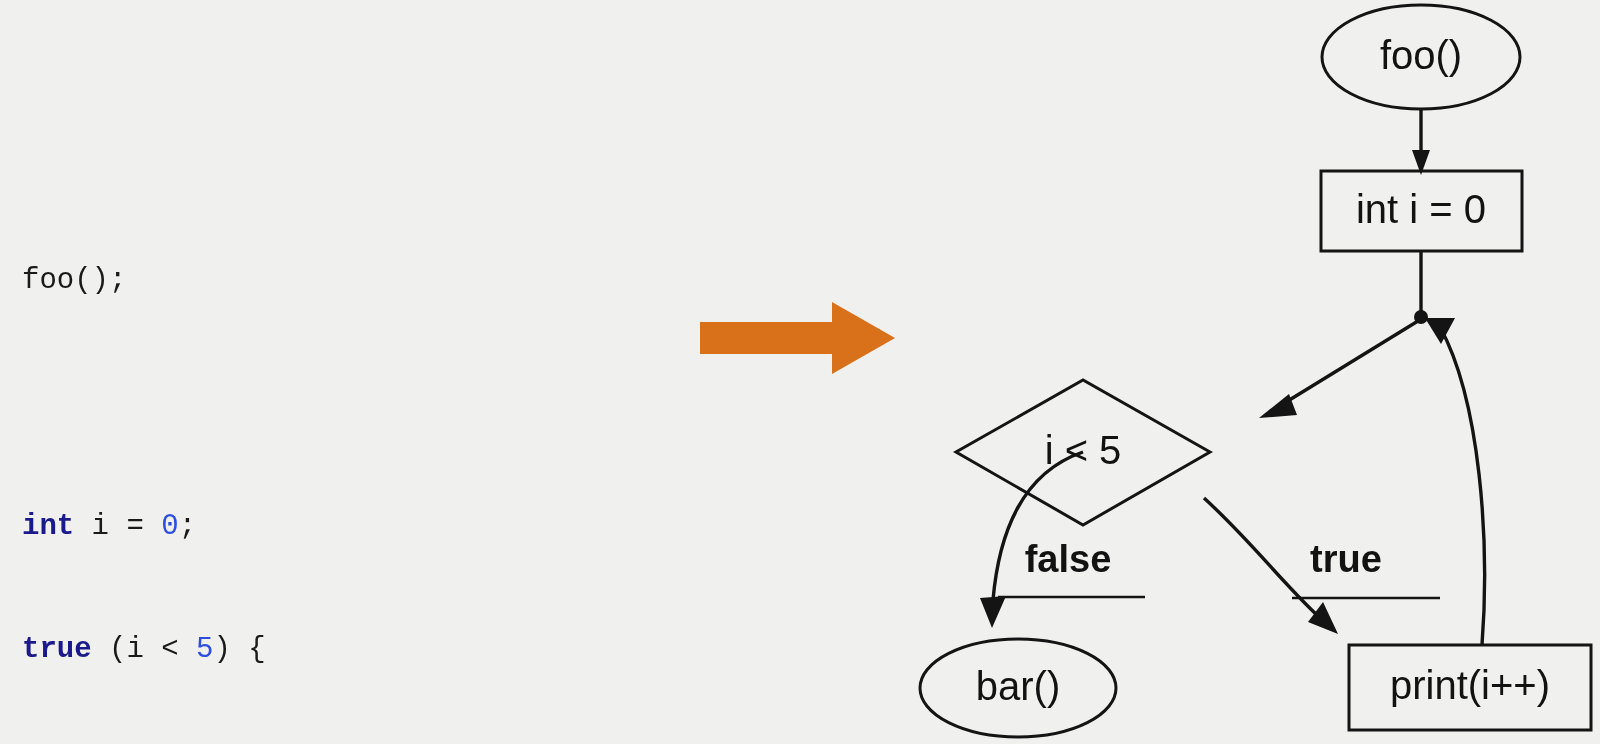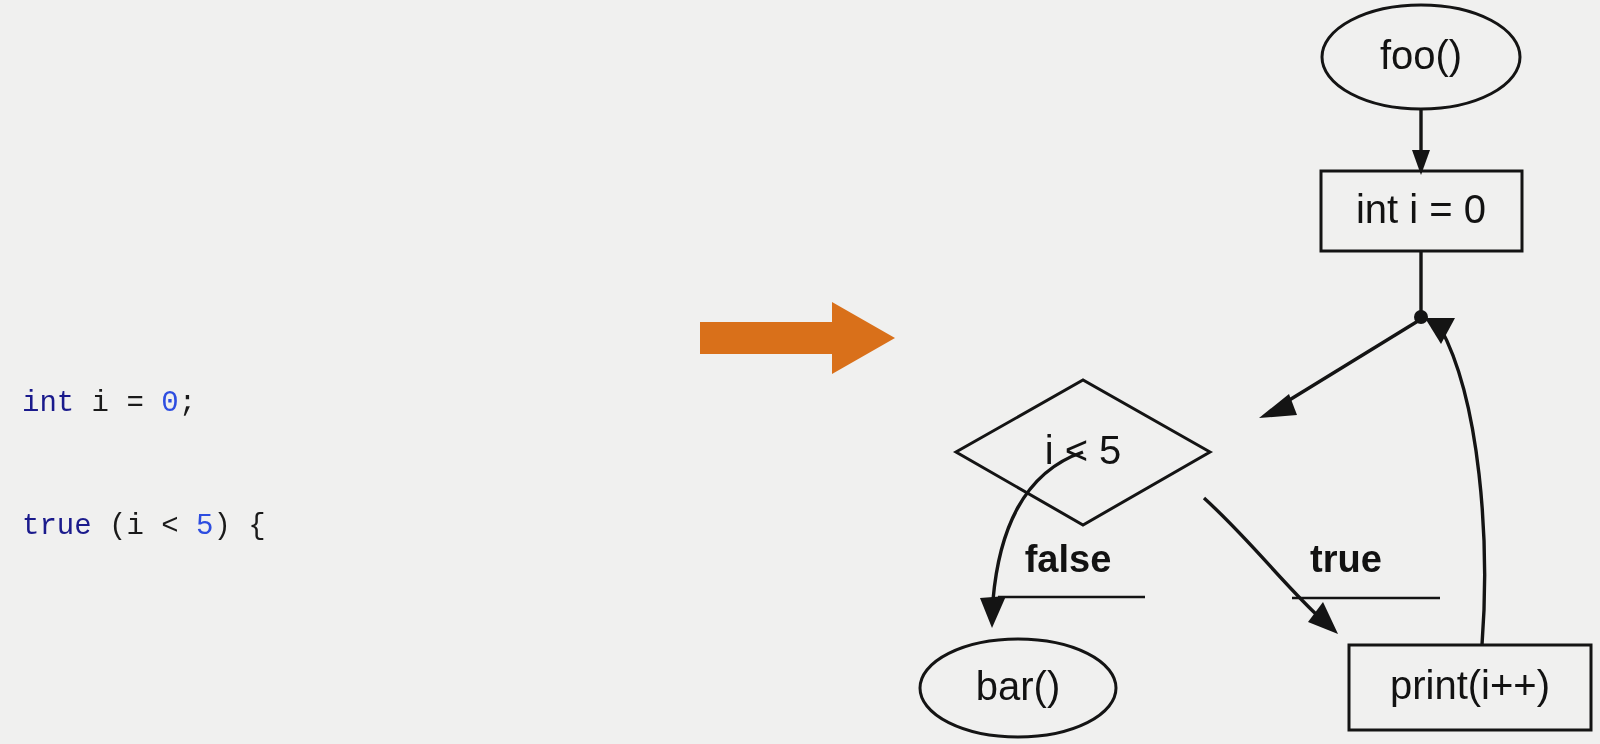--- a/index.html
+++ b/index.html
@@ -22,21 +22,21 @@
     top: 178px;
     font-family: "Liberation Mono", "DejaVu Sans Mono", monospace;
     font-size: 29px;
     line-height: 41px;
     color: #1a1a1a;
     white-space: pre;
     letter-spacing: 0px;
   }
   #code-panel .ln { display: block; height: 41px; }
   #code-panel .blank { display: block; height: 41px; }
-  .kw  { color: #1a1a8c; font-weight: normal; }
+  .kw  { color: #1a1a8c; font-weight: bold; }
   .num { color: #2d4de0; }
 
   
   #transform-arrow {
     position: absolute;
     left: 680px;
     top: 300px;
     width: 230px;
     height: 90px;
   }
@@ -77,20 +77,21 @@
   .edge-underline {
     stroke: #141414;
     stroke-width: 2.6;
   }
   .junction-dot { fill: #141414; }
 </style>
 </head>
 <body>
 
 <div id="code-panel">
+  <span class="ln"><span>foo();</span></span>
   <span class="blank"></span>
   <span class="ln"><span class="kw">int</span><span> i = </span><span class="num">0</span><span>;</span></span>
   <span class="ln"><span class="kw">true</span><span> (i &lt; </span><span class="num">5</span><span>) {</span></span>
   
   
   
   
 </div>
 
 <svg id="transform-arrow" viewBox="0 0 230 90">

